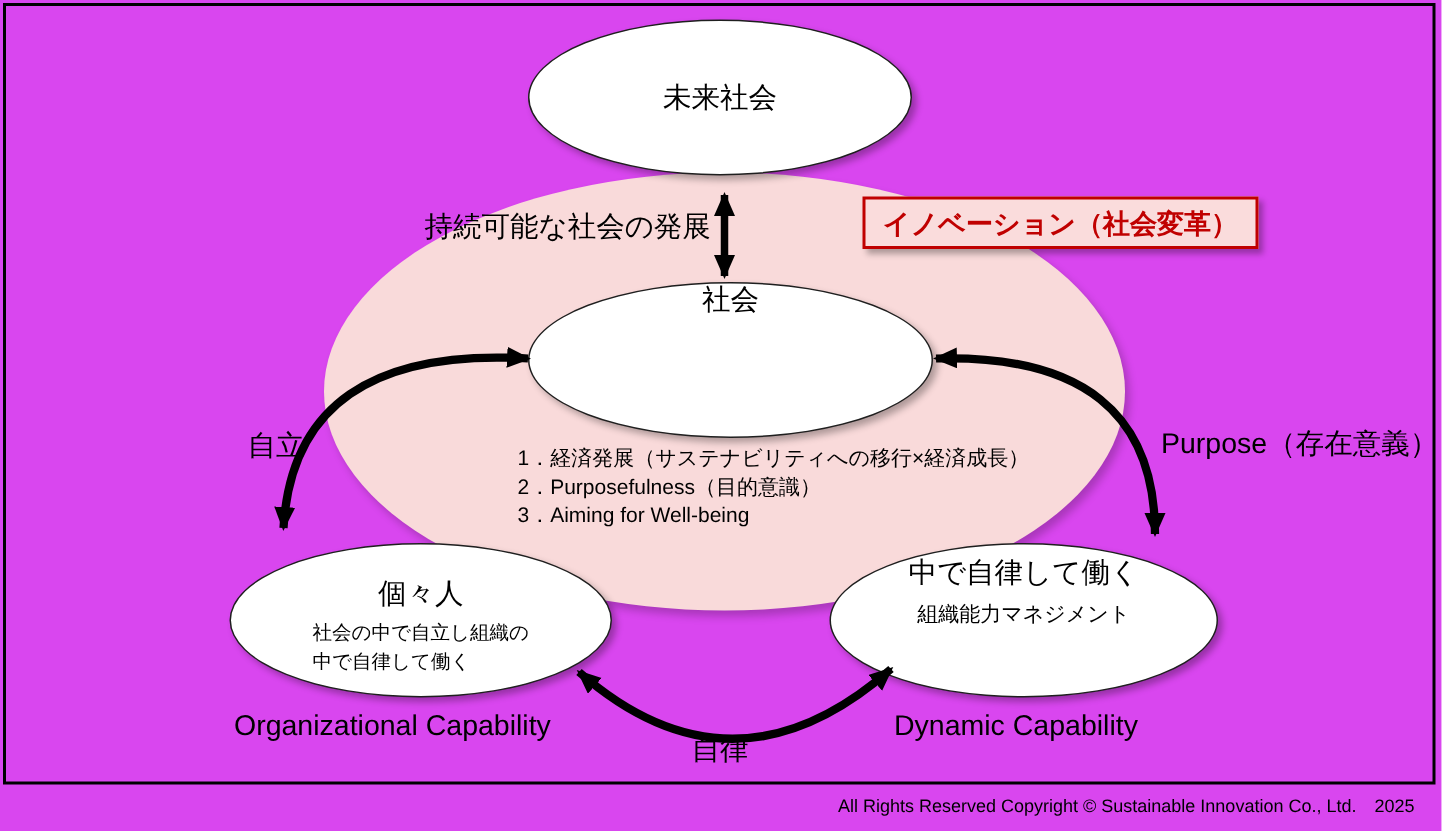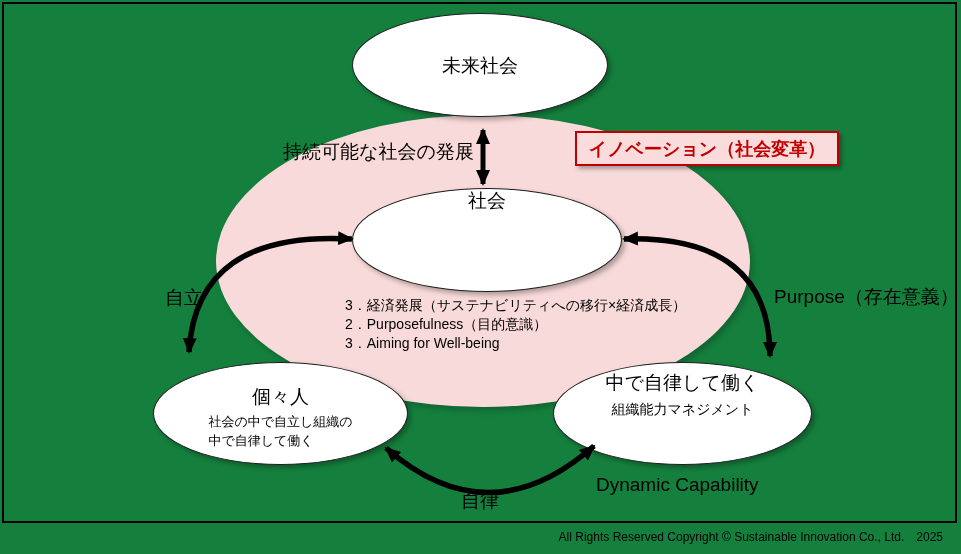--- a/index.html
+++ b/index.html
@@ -1,19 +1,19 @@
 <!DOCTYPE html>
 <html><head>
 <meta charset="utf-8">
 <style>
   html,body{margin:0;padding:0;background:#fff;}
   .canvas{
     position:relative;
     width:961px;height:554px;
-    background:#15803d;
+    background:#d946ef;
     font-family:"Liberation Sans","DejaVu Sans",sans-serif;
     overflow:hidden;
     color:#000;
   }
   .frame{
     position:absolute;left:2px;top:2px;width:955px;height:521px;
     border:2px solid #000;box-sizing:border-box;
     z-index:0;
   }
   .pink-ellipse{
@@ -111,25 +111,26 @@
     <span class="innovation-text">イノベーション（社会変革）</span>
   </div>
 
   <div class="label lbl-19" style="left:283px;top:140px;">持続可能な社会の発展</div>
 
   <div class="label lbl-19" style="left:165px;top:286px;">自立</div>
 
   <div class="label lbl-19" style="left:762px;top:285px;margin-left:12px;">Purpose（存在意義）</div>
 
   <div class="society-list">
-    <div>3．経済発展（サステナビリティへの移行×経済成長）</div>
+    <div>1．経済発展（サステナビリティへの移行×経済成長）</div>
     <div>2．Purposefulness（目的意識）</div>
     <div>3．Aiming for Well-being</div>
   </div>
 
+  <div class="label lbl-19" style="left:156px;top:473px;">Organizational Capability</div>
 
   <div class="label lbl-19" style="left:461px;top:489px;">自律</div>
 
   <div class="label lbl-19" style="left:596px;top:473px;">Dynamic Capability</div>
 
   <div class="copyright">All Rights Reserved Copyright © Sustainable Innovation Co., Ltd.　2025</div>
 
 </div>
 
 </body></html>

